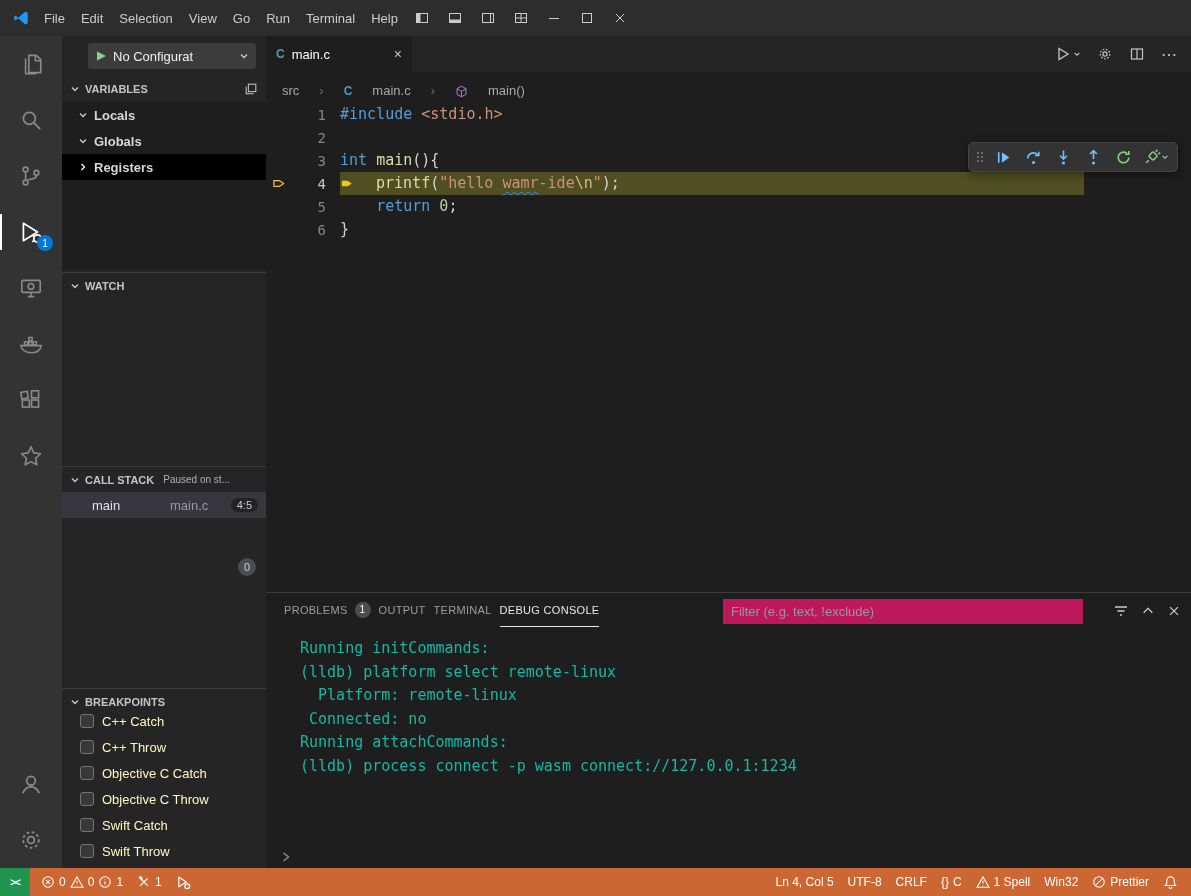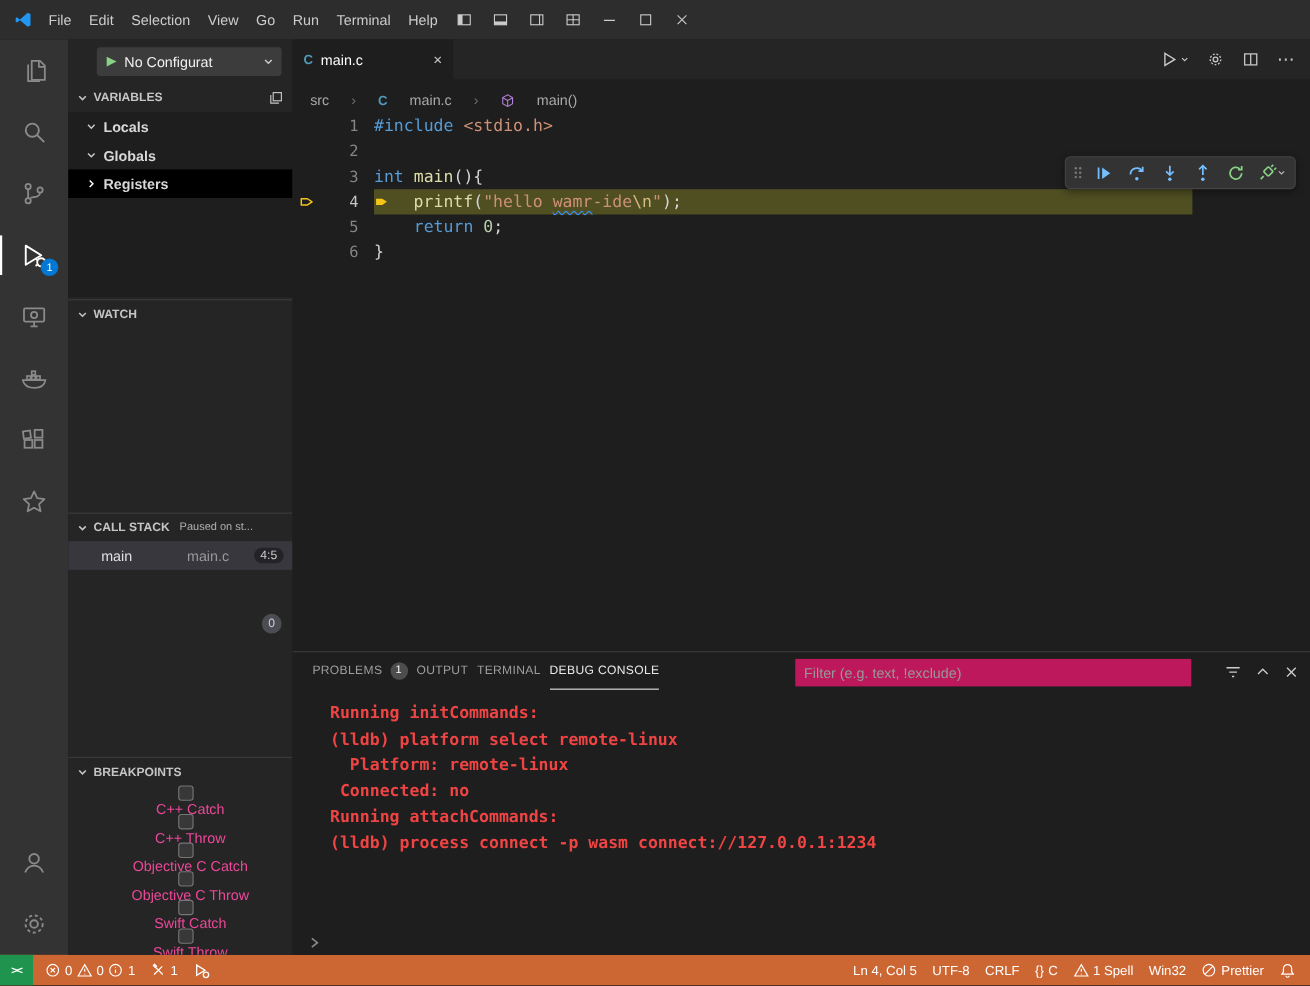--- a/index.html
+++ b/index.html
@@ -45,21 +45,21 @@
   .tree-row.selected { background:#000000; }
   .frame { position:absolute; top:456px; left:0; right:0; height:26px; background:#37373d;
            display:flex; align-items:center; padding:0 8px 0 30px; }
   .frame-name { color:#e0e0e0; width:78px; }
   .frame-file { color:#9a9a9a; }
   .frame-pos { margin-left:auto; background:rgba(0,0,0,.35); color:#cccccc; font-size:11px;
                padding:1px 6px; border-radius:8px; }
   .cs-zero { position:absolute; top:522px; right:10px; width:18px; height:18px; border-radius:50%;
              background:#4c4c55; color:#d0d0d0; font-size:11px; display:flex; align-items:center; justify-content:center; }
   .bp-list { position:absolute; top:678px; left:0; right:0; }
-  .bp-row { height:26px; display:flex; align-items:center; padding-left:18px; color:#ec4899;flex-direction:column; }
+  .bp-row { height:26px; display:flex; padding-left:18px; color:#fef9c3; }
   .bp-check { width:14px; height:14px; border:1px solid #767676; background:#383838; border-radius:3px; margin-right:8px; flex:0 0 auto; }
   .hd-icon { margin-left:auto; color:#c5c5c5; display:flex; }
 
   
   .editor-col { flex:1; display:flex; flex-direction:column; position:relative; min-width:0; background:#1e1e1e; }
   .tabbar { height:36px; background:#252526; display:flex; align-items:stretch; flex:0 0 36px; }
   .tab { width:146px; background:#1e1e1e; display:flex; align-items:center; gap:7px; padding:0 10px; color:#ffffff; font-size:13px; }
   .file-c { color:#519aba; font-weight:bold; font-size:12px; }
   .tab-close { margin-left:auto; color:#c5c5c5; font-size:14px; }
   .editor-actions { margin-left:auto; display:flex; align-items:center; gap:16px; padding-right:14px; color:#c5c5c5; }
@@ -92,21 +92,21 @@
   .panel-tab { height:34px; display:flex; align-items:center; gap:7px; font-size:11px; letter-spacing:.3px;
                color:#9d9d9d; border-bottom:1px solid transparent; cursor:default; }
   .panel-tab.active { color:#e7e7e7; border-bottom-color:#e7e7e7; }
   .tab-badge { background:#4d4d4d; color:#ffffff; width:16px; height:16px; border-radius:50%;
                font-size:10px; display:flex; align-items:center; justify-content:center; }
   .filter-input { margin-left:auto; width:360px; height:25px; background:#be185d; border:none; outline:none;
                   color:#cccccc; font-size:13px; padding:0 8px; font-family:"Liberation Sans", sans-serif; }
   .filter-input::placeholder { color:#989898; }
   .panel-icons { display:flex; align-items:center; gap:12px; color:#cccccc; padding-left:6px; }
   .console { padding:8px 0 0 34px; font-family:"DejaVu Sans Mono", monospace; font-size:15px;
-             line-height:23.5px; color:#ef4444; white-space:pre;font-weight:bold; }
+             line-height:23.5px; color:#14b8a6; white-space:pre; }
   .console-prompt { position:absolute; left:14px; bottom:5px; color:#8a8a8a; display:flex; }
 
   
   .statusbar { height:28px; flex:0 0 28px; background:#cc6633; display:flex; align-items:center; color:#ffffff; font-size:12px; }
   .remote { width:30px; height:28px; background:#1f944e; display:flex; align-items:center; justify-content:center;
             font-weight:bold; font-size:10px; letter-spacing:-1px; }
   .sb-item { display:flex; align-items:center; gap:4px; padding:0 7px; height:100%; white-space:nowrap; }
   .sb-left { display:flex; align-items:center; margin-left:4px; }
   .sb-right { display:flex; align-items:center; margin-left:auto; padding-right:6px; }
   svg { display:block; }

